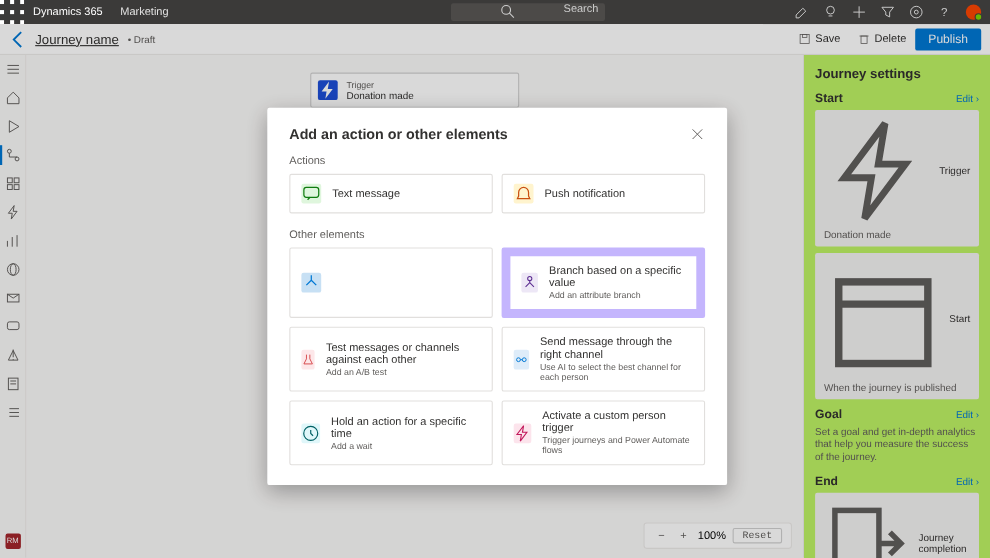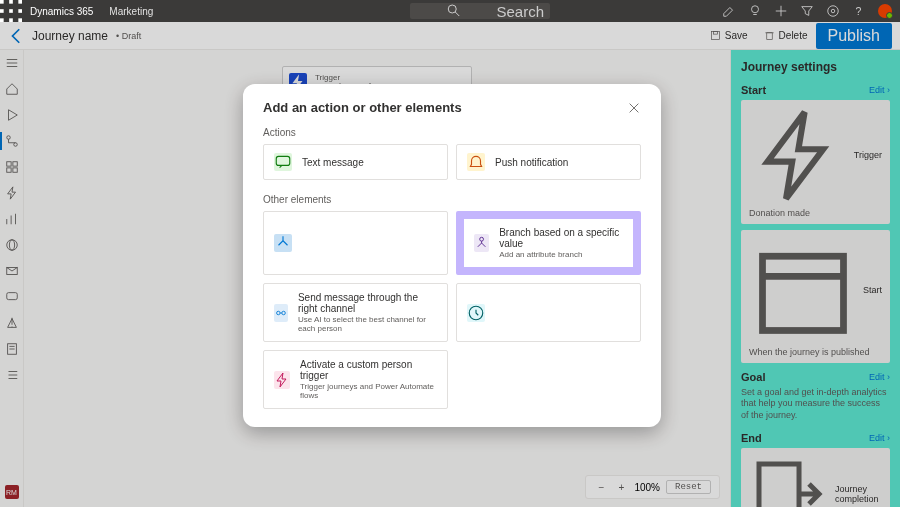--- a/index.html
+++ b/index.html
@@ -2,46 +2,46 @@
 <html><head>
 <meta charset="utf-8">
 <style>
 * { margin: 0; padding: 0; box-sizing: border-box; font-family: "Segoe UI", -apple-system, sans-serif; }
 body { width: 900px; height: 507px; background: #faf9f8; overflow: hidden; position: relative; }
 
 
 .topbar { height: 22px; background: #3b3a39; display: flex; align-items: center; color: #fff; font-size: 10px; }
 .topbar .grid-icon { width: 22px; height: 22px; display: flex; align-items: center; justify-content: center; }
 .topbar .prod { padding: 0 8px; }
-.topbar .search { margin-left: auto; margin-right: auto; position: absolute; left: 410px; width: 140px; height: 16px; background: #4c4a48; border-radius: 2px; display: flex; align-items: center; padding: 0 6px; gap: 4px; color: #ccc; font-size: 15px; }
+.topbar .search { margin-left: auto; margin-right: auto; position: absolute; left: 410px; width: 140px; height: 16px; background: #4c4a48; border-radius: 2px; display: flex; padding: 0 6px; gap: 4px; color: #ccc; font-size: 10px; }
 .topbar .right-icons { margin-left: auto; display: flex; align-items: center; gap: 12px; padding-right: 8px; }
 .topbar .right-icons span { width: 14px; height: 14px; display: inline-flex; align-items: center; justify-content: center; color:#ccc;}
 .avatar { width: 14px; height: 14px; background: #d83b01; border-radius: 50%; position:relative;}
 .avatar::after{content:"";position:absolute;width:5px;height:5px;background:#6bb700;border-radius:50%;bottom:-1px;right:-1px;border:1px solid #3b3a39;}
 
 
 .header { height: 28px; background: #fff; display: flex; align-items: center; padding: 0 8px; border-bottom: 1px solid #edebe9; }
 .header .back { width: 18px; height: 18px; color: #0078d4; display:flex;align-items:center;justify-content:center;}
-.header .title { font-size: 12px; color: #323130; padding-left: 6px; }
+.header .title { font-size: 12px; color: #323130; padding-left: 6px; text-decoration: underline; }
 .header .status { font-size: 9px; color: #605e5c; padding-left: 8px; }
 .header .spacer { flex: 1; }
 .header .cmd { display:flex; align-items:center; gap:4px; font-size: 10px; color: #323130; padding: 0 8px; cursor:pointer;}
-.btn-publish { background: #0078d4; color: #fff; border-radius: 2px; padding: 4px 12px; font-size: 16px; }
+.btn-publish { background: #0078d4; color: #fff; border-radius: 2px; padding: 4px 12px; font-size: 11px; }
 
 
 .leftrail { position: absolute; left: 0; top: 50px; width: 24px; bottom: 0; background: #faf9f8; border-right: 1px solid #edebe9; display: flex; flex-direction: column; align-items: center; padding-top: 6px; gap: 12px; }
 .leftrail .ritem { width:14px; height:14px; color:#605e5c; position:relative; cursor:pointer;}
 .leftrail .ritem.active::before { content:""; position:absolute; left:-5px; top:-2px; width:2px; height:18px; background:#0078d4;}
 .leftrail .bottom-avatar{ margin-top:auto; margin-bottom:8px; width:14px;height:14px;background:#a4262c;border-radius:2px;font-size:7px;color:#fff;display:flex;align-items:center;justify-content:center;}
 
 
 .canvas { position: absolute; left: 24px; top: 50px; right: 170px; bottom: 0; background: #faf9f8; }
 
 
-.rightpanel { position: absolute; right: 0; top: 50px; width: 170px; bottom: 0; background: #5eead4; border-left: 1px solid #edebe9; padding: 10px 10px; overflow-y:auto;}
+.rightpanel { position: absolute; right: 0; top: 50px; width: 170px; bottom: 0; background: #bef264; border-left: 1px solid #edebe9; padding: 10px 10px; overflow-y:auto;}
 .rightpanel h3 { font-size: 12px; font-weight: 600; color: #323130; margin-bottom: 10px;}
 .rightpanel .section-head { display:flex; justify-content:space-between; align-items:center; margin-top:8px; margin-bottom:4px;}
 .rightpanel .section-head .stitle{font-size:11px;font-weight:600;color:#323130;}
 .rightpanel .edit-link{font-size:9px;color:#0078d4;cursor:pointer;}
 .rightpanel .card{background:#f3f2f1;border-radius:2px;padding:6px 8px;margin-bottom:6px;}
 .rightpanel .card .row1{display:flex;align-items:center;gap:6px;font-size:9px;color:#323130;}
 .rightpanel .card .row2{font-size:9px;color:#605e5c;margin-top:3px;}
 .rightpanel .para{font-size:9px;color:#605e5c;line-height:1.3;margin-bottom:10px;}
 
 
@@ -50,21 +50,21 @@
 .zoom .zbtn{width:14px;height:14px;display:flex;align-items:center;justify-content:center;color:#605e5c;cursor:pointer;}
 
 
 .trigger-node{position:absolute;left:282px;top:66px;width:190px;height:32px;background:#fff;border:1px solid #d1d1d1;border-radius:2px;display:flex;align-items:center;padding:0 6px;gap:8px;}
 .trigger-node .ic{width:18px;height:18px;background:#1d4ed8;border-radius:2px;display:flex;align-items:center;justify-content:center;color:#fff;font-size:9px;}
 .trigger-node .txt .l1{font-size:8px;color:#605e5c;}
 .trigger-node .txt .l2{font-size:9px;color:#323130;}
 
 
 .overlay{position:absolute;inset:0;top:22px;background:rgba(0,0,0,0.15);}
-.modal{position:absolute;left:243px;top:84px;width:418px;background:#fff;border-radius:12px;box-shadow:0 6px 20px rgba(0,0,0,0.3);padding:16px 20px 18px;}
+.modal{position:absolute;left:243px;top:98px;width:418px;background:#fff;border-radius:2px;box-shadow:0 6px 20px rgba(0,0,0,0.3);padding:16px 20px 18px;}
 .modal .mhead{display:flex;justify-content:space-between;align-items:center;margin-bottom:12px;}
 .modal .mhead h4{font-size:13px;font-weight:600;color:#323130;}
 .modal .close{width:14px;height:14px;color:#605e5c;cursor:pointer;}
 .modal .subhead{font-size:10px;color:#605e5c;margin-bottom:6px;margin-top:6px;}
 .modal .grid2{display:grid;grid-template-columns:1fr 1fr;gap:8px;}
 .modal .tile{border:1px solid #e1dfdd;border-radius:2px;padding:8px 10px;display:flex;align-items:center;gap:10px;cursor:pointer;min-height:36px;}
 .modal .tile .ticon{width:18px;height:18px;border-radius:2px;display:flex;align-items:center;justify-content:center;font-size:10px;}
 .modal .tile .tl1{font-size:10px;color:#323130;}
 .modal .tile .tl2{font-size:8px;color:#605e5c;margin-top:1px;}
 .modal .tile.highlighted{border:8px solid #c4b5fd;}
@@ -349,39 +349,54 @@
             <circle cx="8" cy="4" r="2" stroke="currentColor" fill="none"></circle>
             <path d="M8 6v2m0 0l-4 4m4-4l4 4" stroke="currentColor" fill="none"></path>
           </svg>
         </div>
       <div>
           <div class="tl1">Branch based on a specific value</div>
           <div class="tl2">Add an attribute branch</div>
         </div>
     </div>
     <div class="tile">
+      <div class="ticon ic-red">
+          <svg viewBox="0 0 16 16">
+            <path d="M6 2v5l-3 6h10l-3-6V2" stroke="currentColor" fill="none"></path>
+          </svg>
+        </div>
+      <div>
+          <div class="tl1">Test messages or channels against each other</div>
+          <div class="tl2">Add an A/B test</div>
+        </div>
+    </div>
+    <div class="tile">
       <div class="ticon ic-blue">
           <svg viewBox="0 0 16 16">
             <circle cx="5" cy="8" r="2" stroke="currentColor" fill="none"></circle>
             <circle cx="11" cy="8" r="2" stroke="currentColor" fill="none"></circle>
             <line x1="7" y1="8" x2="9" y2="8" stroke="currentColor"></line>
           </svg>
         </div>
       <div>
           <div class="tl1">Send message through the right channel</div>
           <div class="tl2">Use AI to select the best channel for each person</div>
         </div>
     </div>
     <div class="tile">
       <div class="ticon ic-cyan">
           <svg viewBox="0 0 16 16">
             <circle cx="8" cy="8" r="6" stroke="currentColor" fill="none"></circle>
             <path d="M8 5v3l2 2" stroke="currentColor" fill="none"></path>
           </svg>
         </div>
+      <div>
+          <div class="tl1">Hold an action for a specific time</div>
+          <div class="tl2">Add a wait</div>
+        </div>
     </div>
     <div class="tile">
       <div class="ticon ic-magenta">
           <svg viewBox="0 0 16 16">
             <path d="M9 1L3 9h4l-1 6 6-8H8z" stroke="currentColor" fill="none"></path>
           </svg>
         </div>
       <div>
           <div class="tl1">Activate a custom person trigger</div>
           <div class="tl2">Trigger journeys and Power Automate flows</div>

